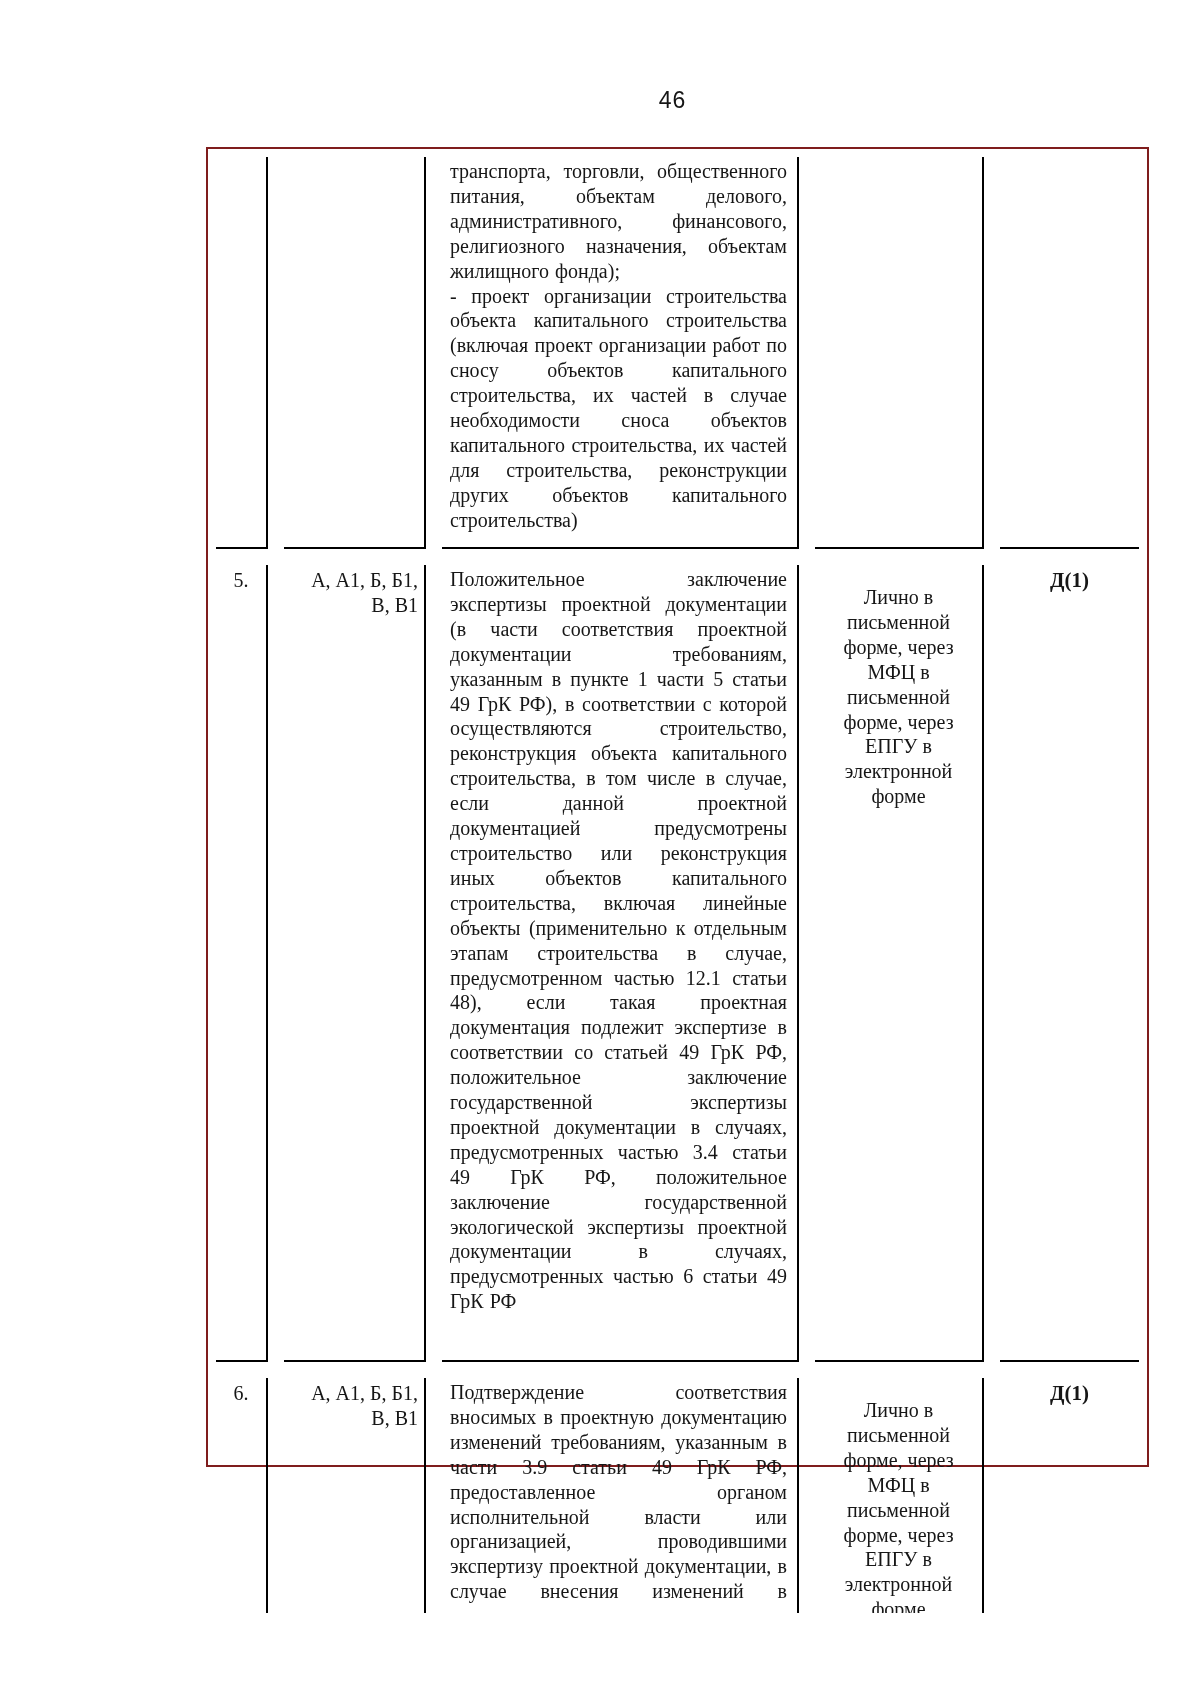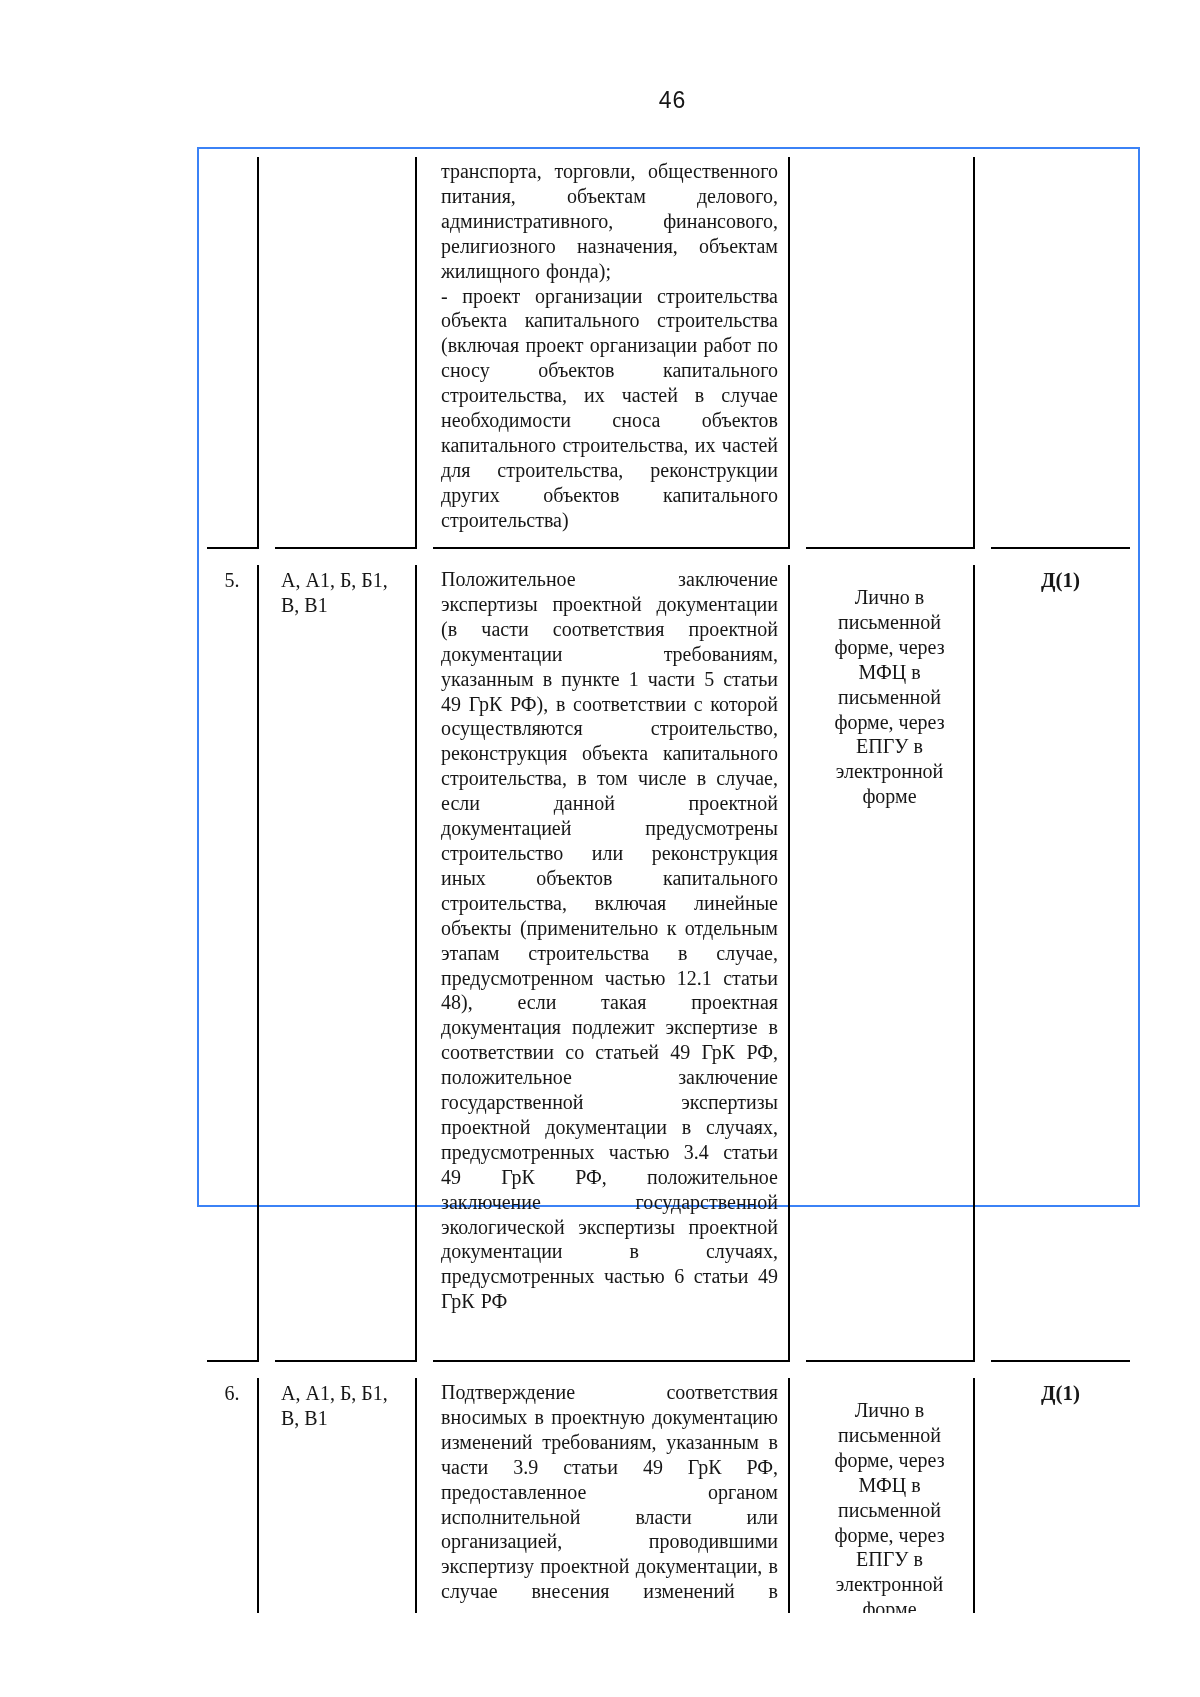--- a/index.html
+++ b/index.html
@@ -16,40 +16,40 @@
     top: 63px;
     left: 177px;
     width: 943px;
     text-align: center;
     font-family: "Liberation Sans", sans-serif;
     font-size: 23px;
     letter-spacing: 1px;
   }
   .doc-table {
     position: absolute;
-    left: 173px;
+    left: 182px;
     top: 123px;
     width: 943px;
-    height: 1060px;
-    border: 2px solid #3b82f6;
+    height: 1320px;
+    border: 2px solid #7f1d1d;
     display: grid;
     grid-template-columns: 68px 158px 373px 185px 155px;
     grid-template-rows: 408px 813px 251px;
   }
   .cell {
     border-right: 2px solid #000;
     border-bottom: 2px solid #000;
     overflow: hidden;
     font-size: 20px;
     line-height: 24.9px;
   }
   .cell.col-last { border-right: none; }
   .cell.row-last { border-bottom: none; }
   .c-num   { text-align: center; padding-top: 3px; }
-  .c-codes { text-align: left; padding: 3px 6px 0; white-space: pre-line; }
+  .c-codes { text-align: right; padding: 3px 6px 0; white-space: pre-line; }
   .c-desc  {
     text-align: justify;
     padding: 2px 10px 0 8px;
     white-space: pre-line;
     word-spacing: 1px;
   }
   .c-form  { text-align: center; padding: 20px 8px 0; white-space: pre-line; }
   .c-result{ text-align: center; font-weight: bold; padding-top: 3px; font-size: 21px; }
 </style>
 </head>

